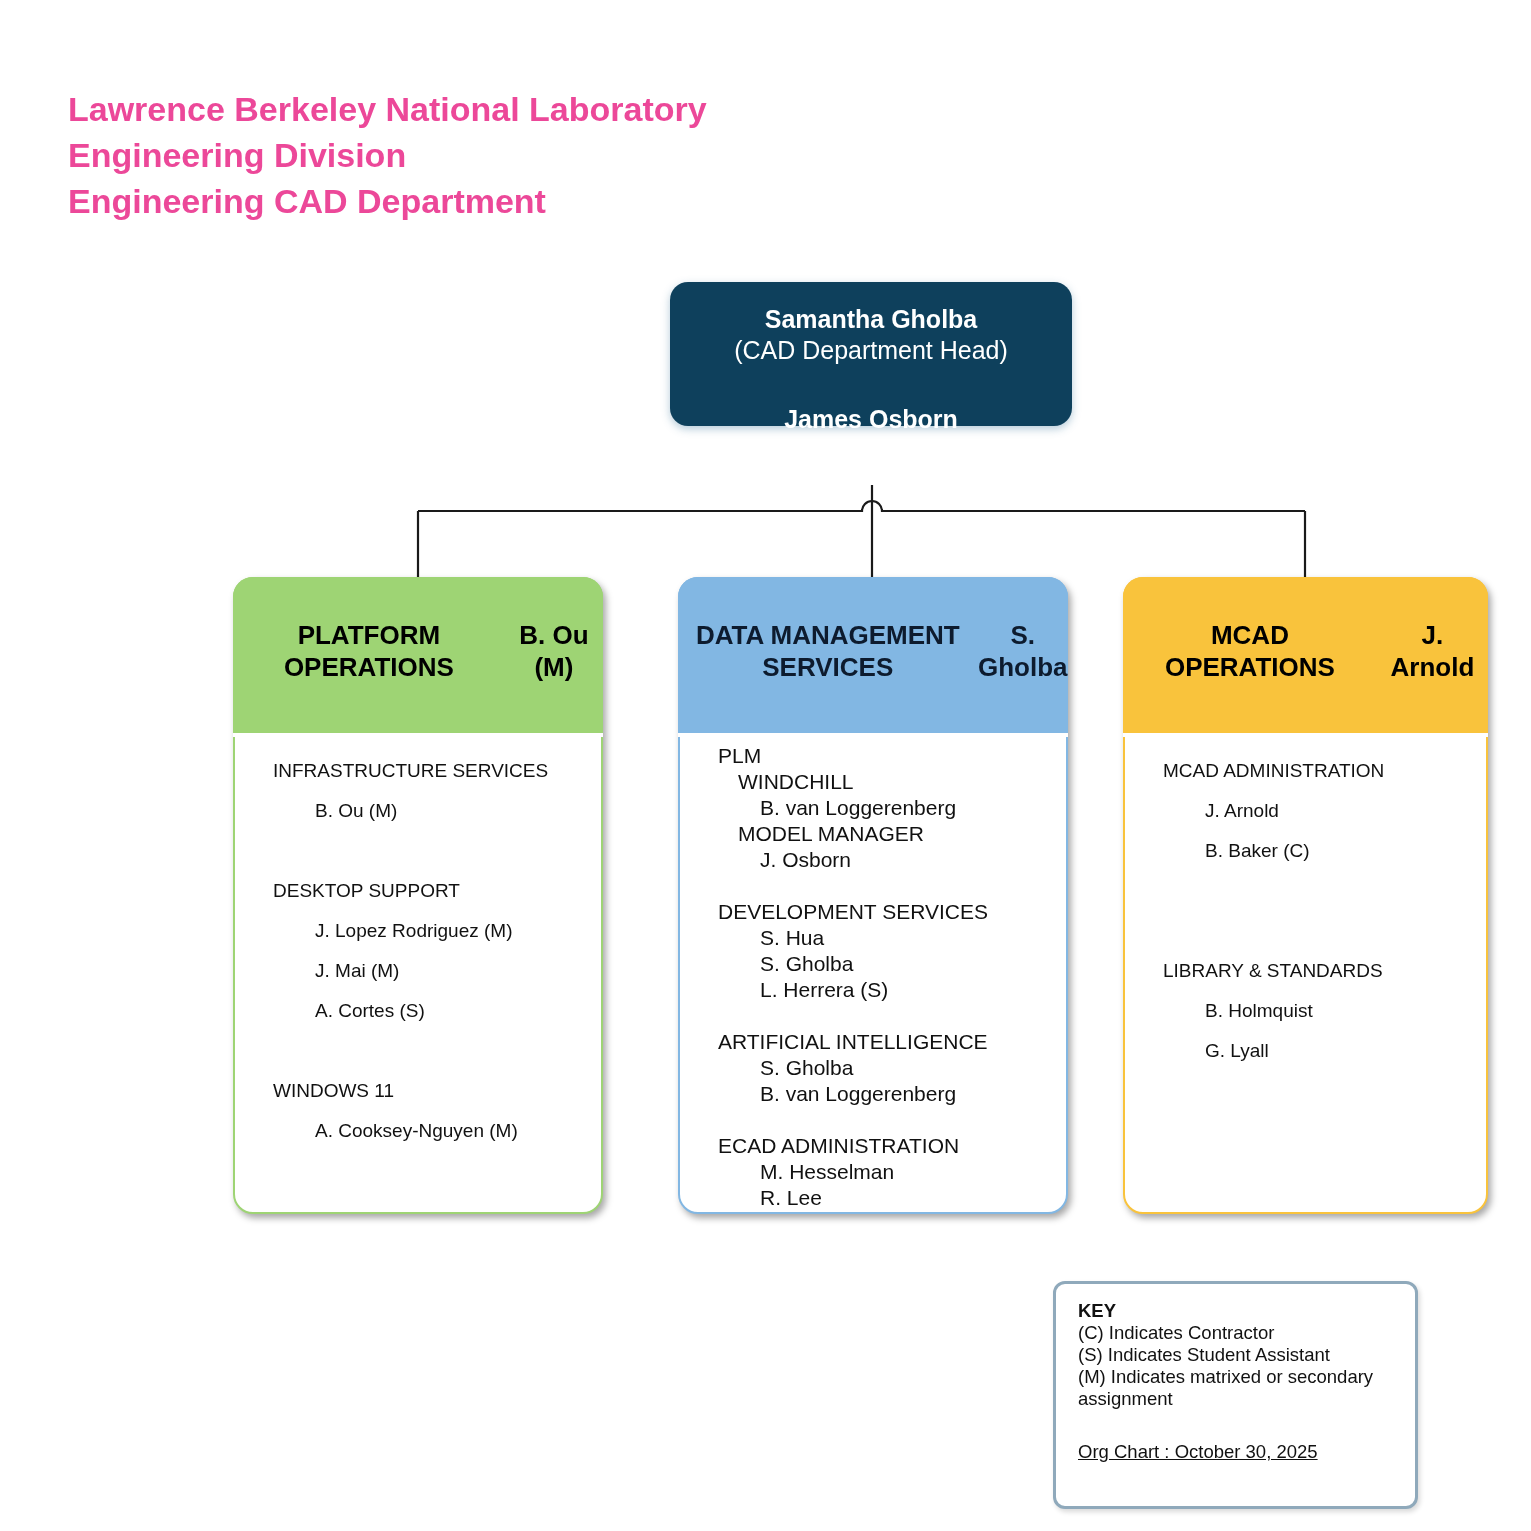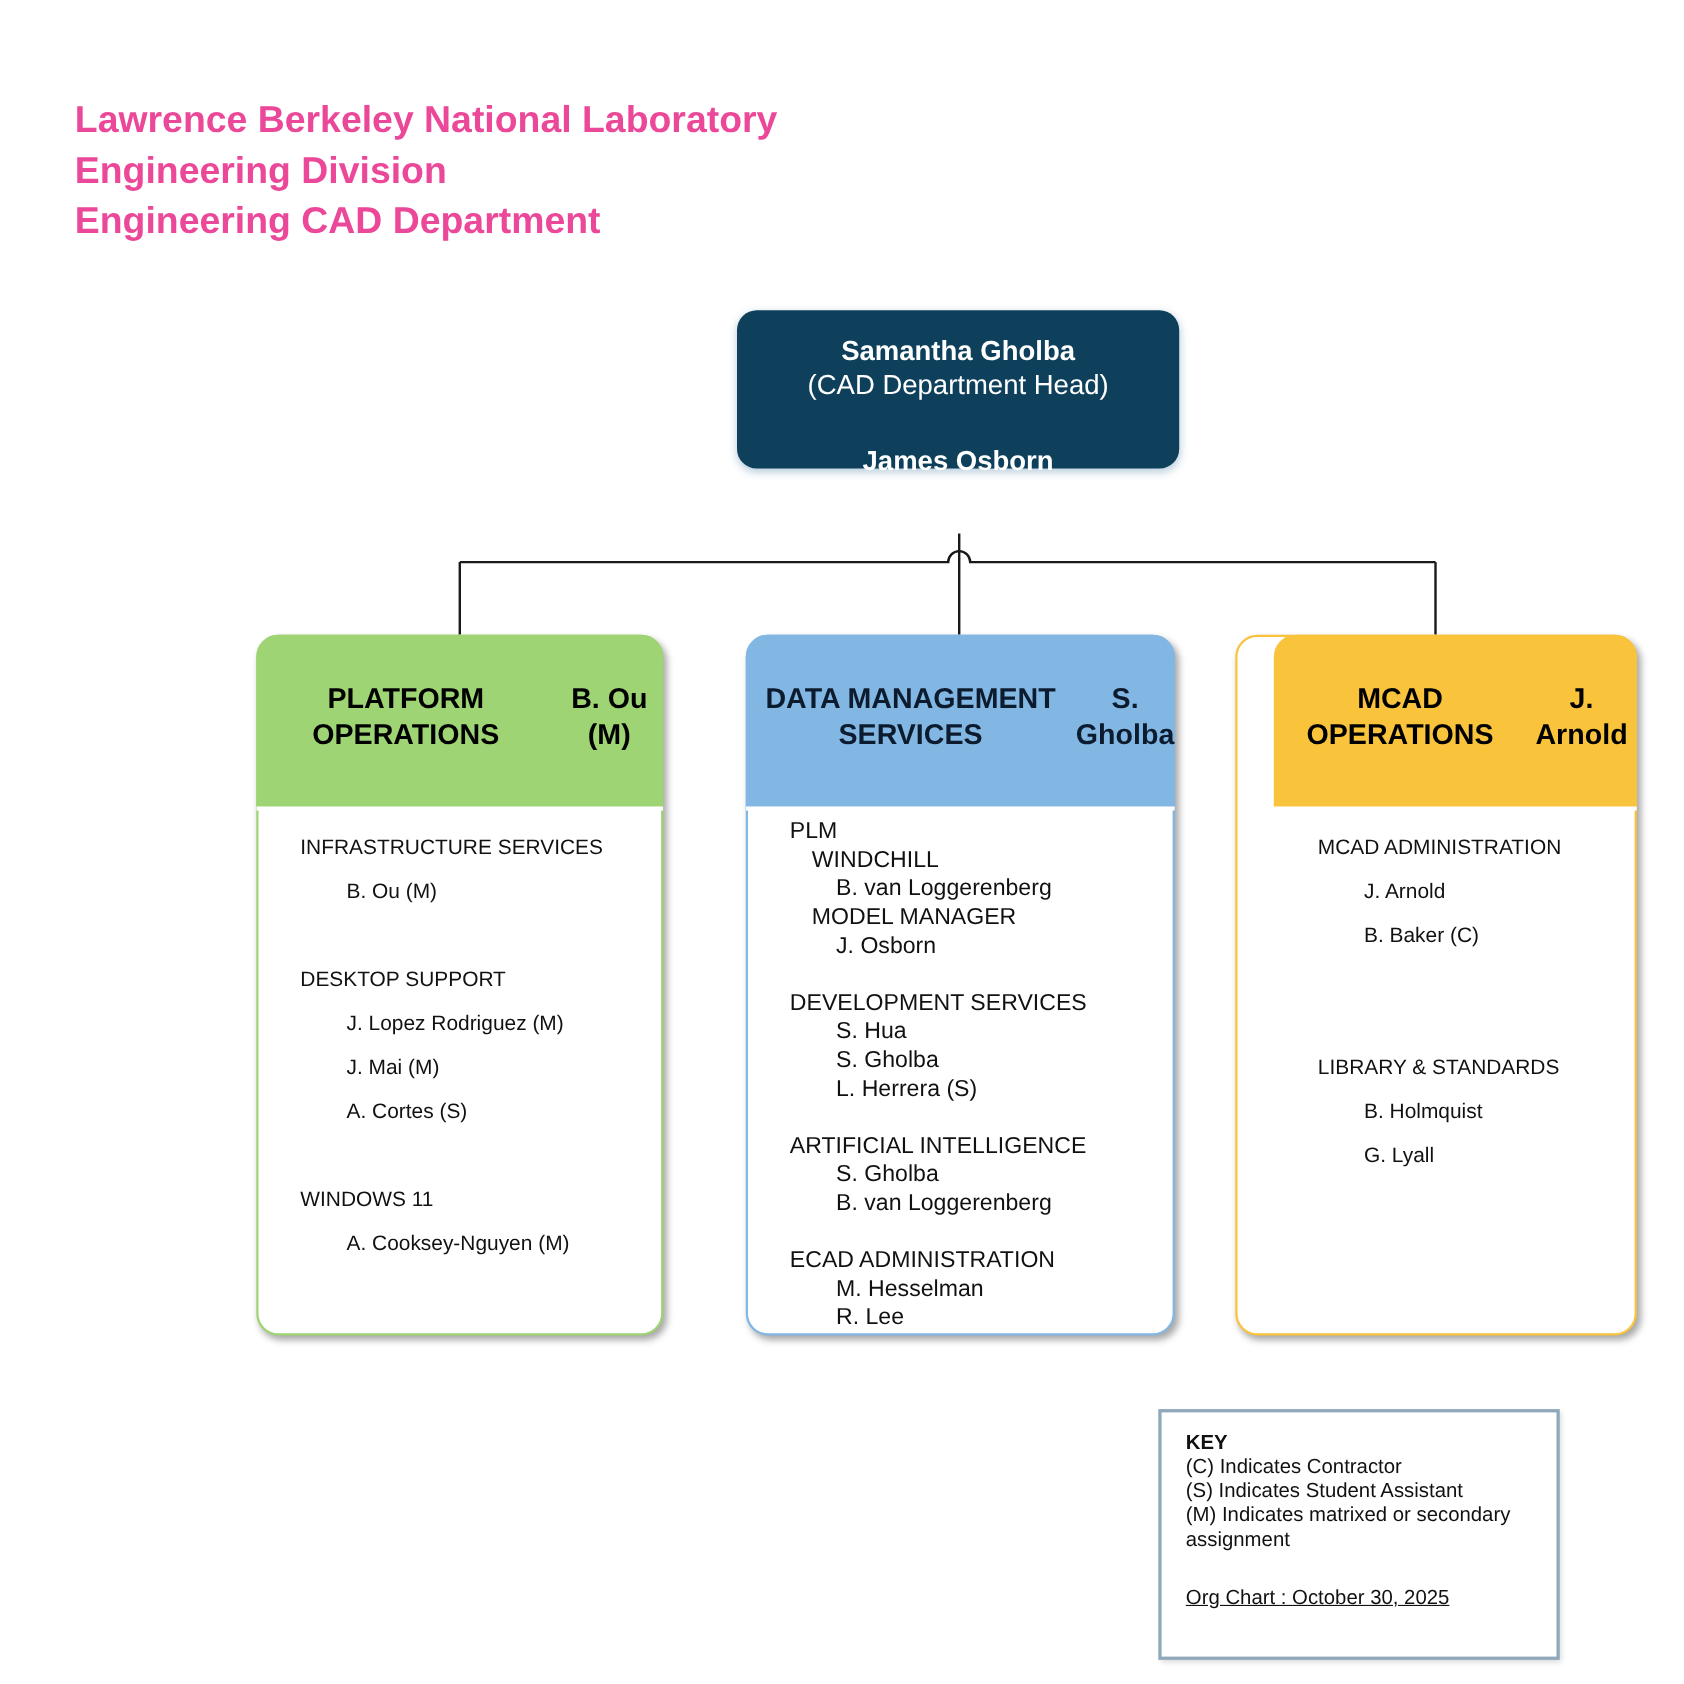--- a/index.html
+++ b/index.html
@@ -40,21 +40,21 @@
   .dept-box {
     position: absolute; top: 577px; height: 637px;
     background: #ffffff;
     border: 2px solid var(--c);
     border-radius: 20px;
     box-sizing: border-box;
     box-shadow: 3px 4px 7px rgba(0,0,0,0.35);
   }
   .dept-box:nth-child(1) { left: 233px; width: 370px; }
   .dept-box:nth-child(2) { left: 678px; width: 390px; }
-  .dept-box:nth-child(3) { left: 1123px; width: 365px; padding-left: 35px; }
+  .dept-box:nth-child(3) { left: 1123px; width: 365px; }
 
   .dept-header {
     background: var(--c);
     margin: -2px; height: 160px;
     border-radius: 20px 20px 0 0;
     border-bottom: 4px solid #ffffff;
     box-sizing: border-box;
     display: flex; flex-direction: row;
     justify-content: flex-end; align-items: center;
     text-align: center;
@@ -73,21 +73,21 @@
   .body-line.ind0 { padding-left: 0; }
   .body-line.ind1 { padding-left: 20px; }
   .body-line.ind2 { padding-left: 42px; }
 
   
   .key-box {
     position: absolute; left: 1053px; top: 1281px;
     width: 365px; height: 228px;
     background: #ffffff;
     border: 3px solid #8fa9bb;
-    border-radius: 0;
+    border-radius: 12px;
     box-sizing: border-box;
     padding: 16px 20px 0 22px;
     font-size: 18.5px; line-height: 22px;
     box-shadow: 2px 3px 5px rgba(0,0,0,0.15);
   }
   .key-title { font-weight: bold; }
   .key-date { margin-top: 31px; text-decoration: underline; }
 </style>
 </head>
 <body>

